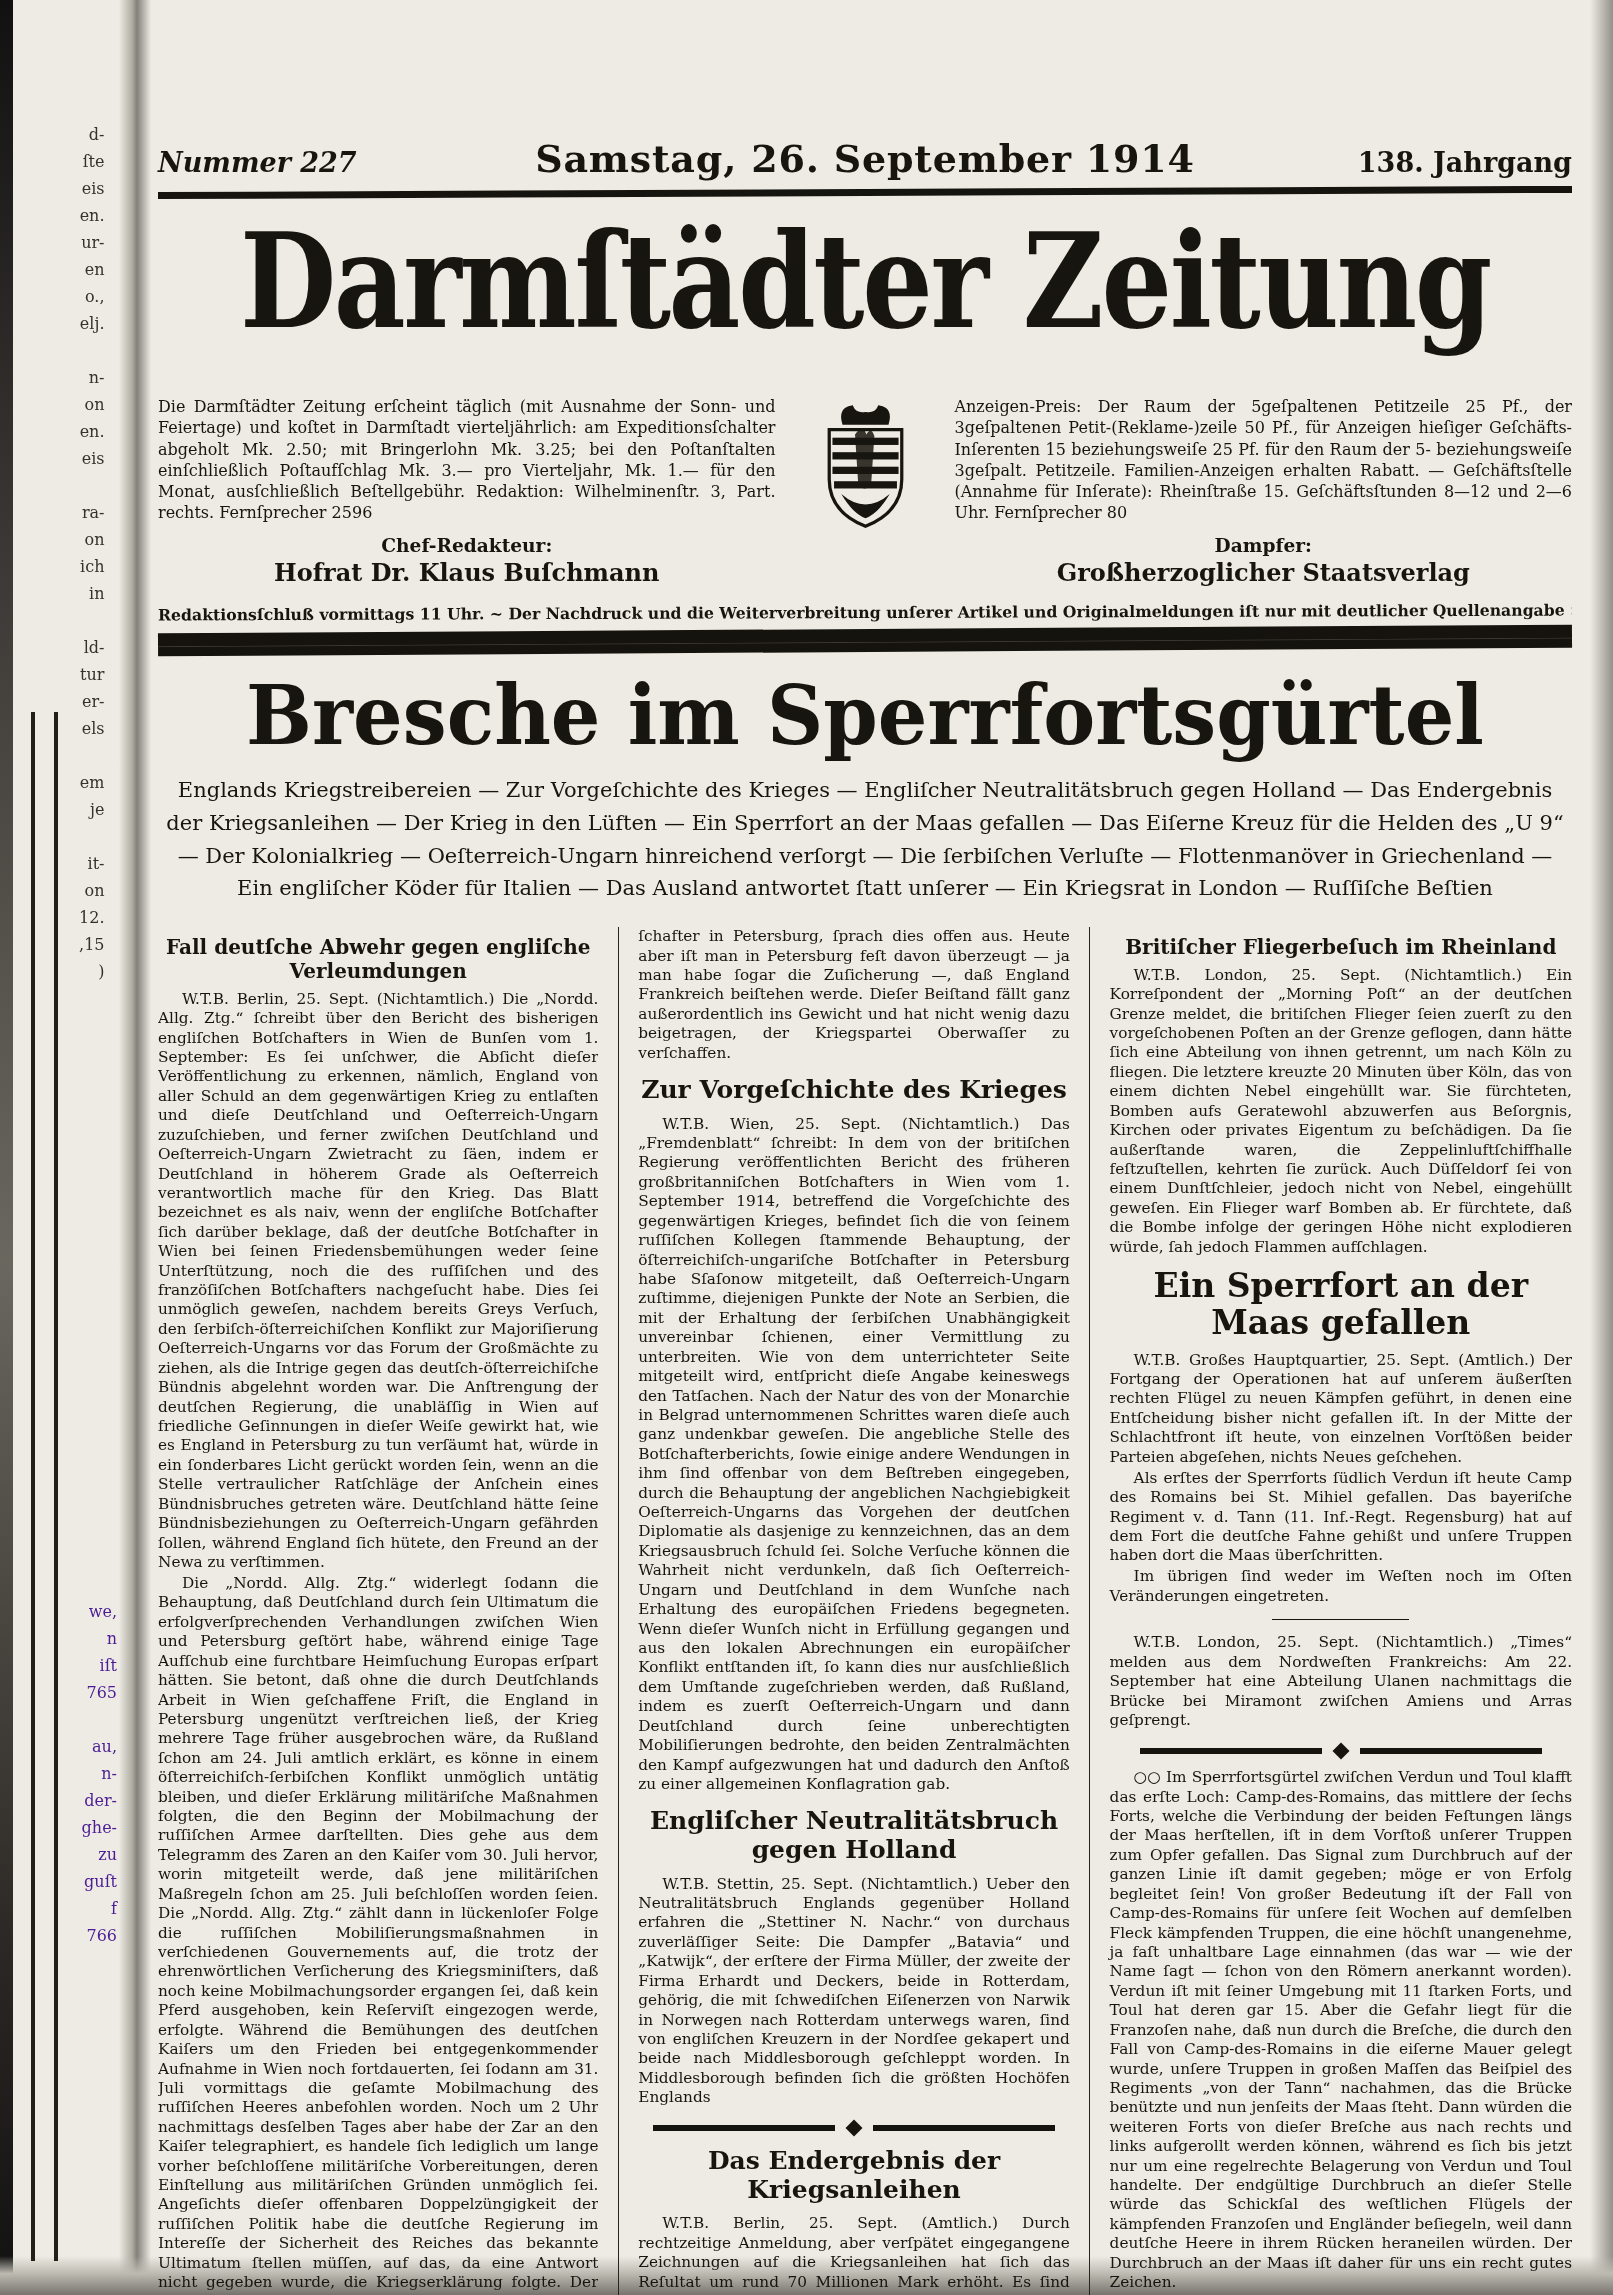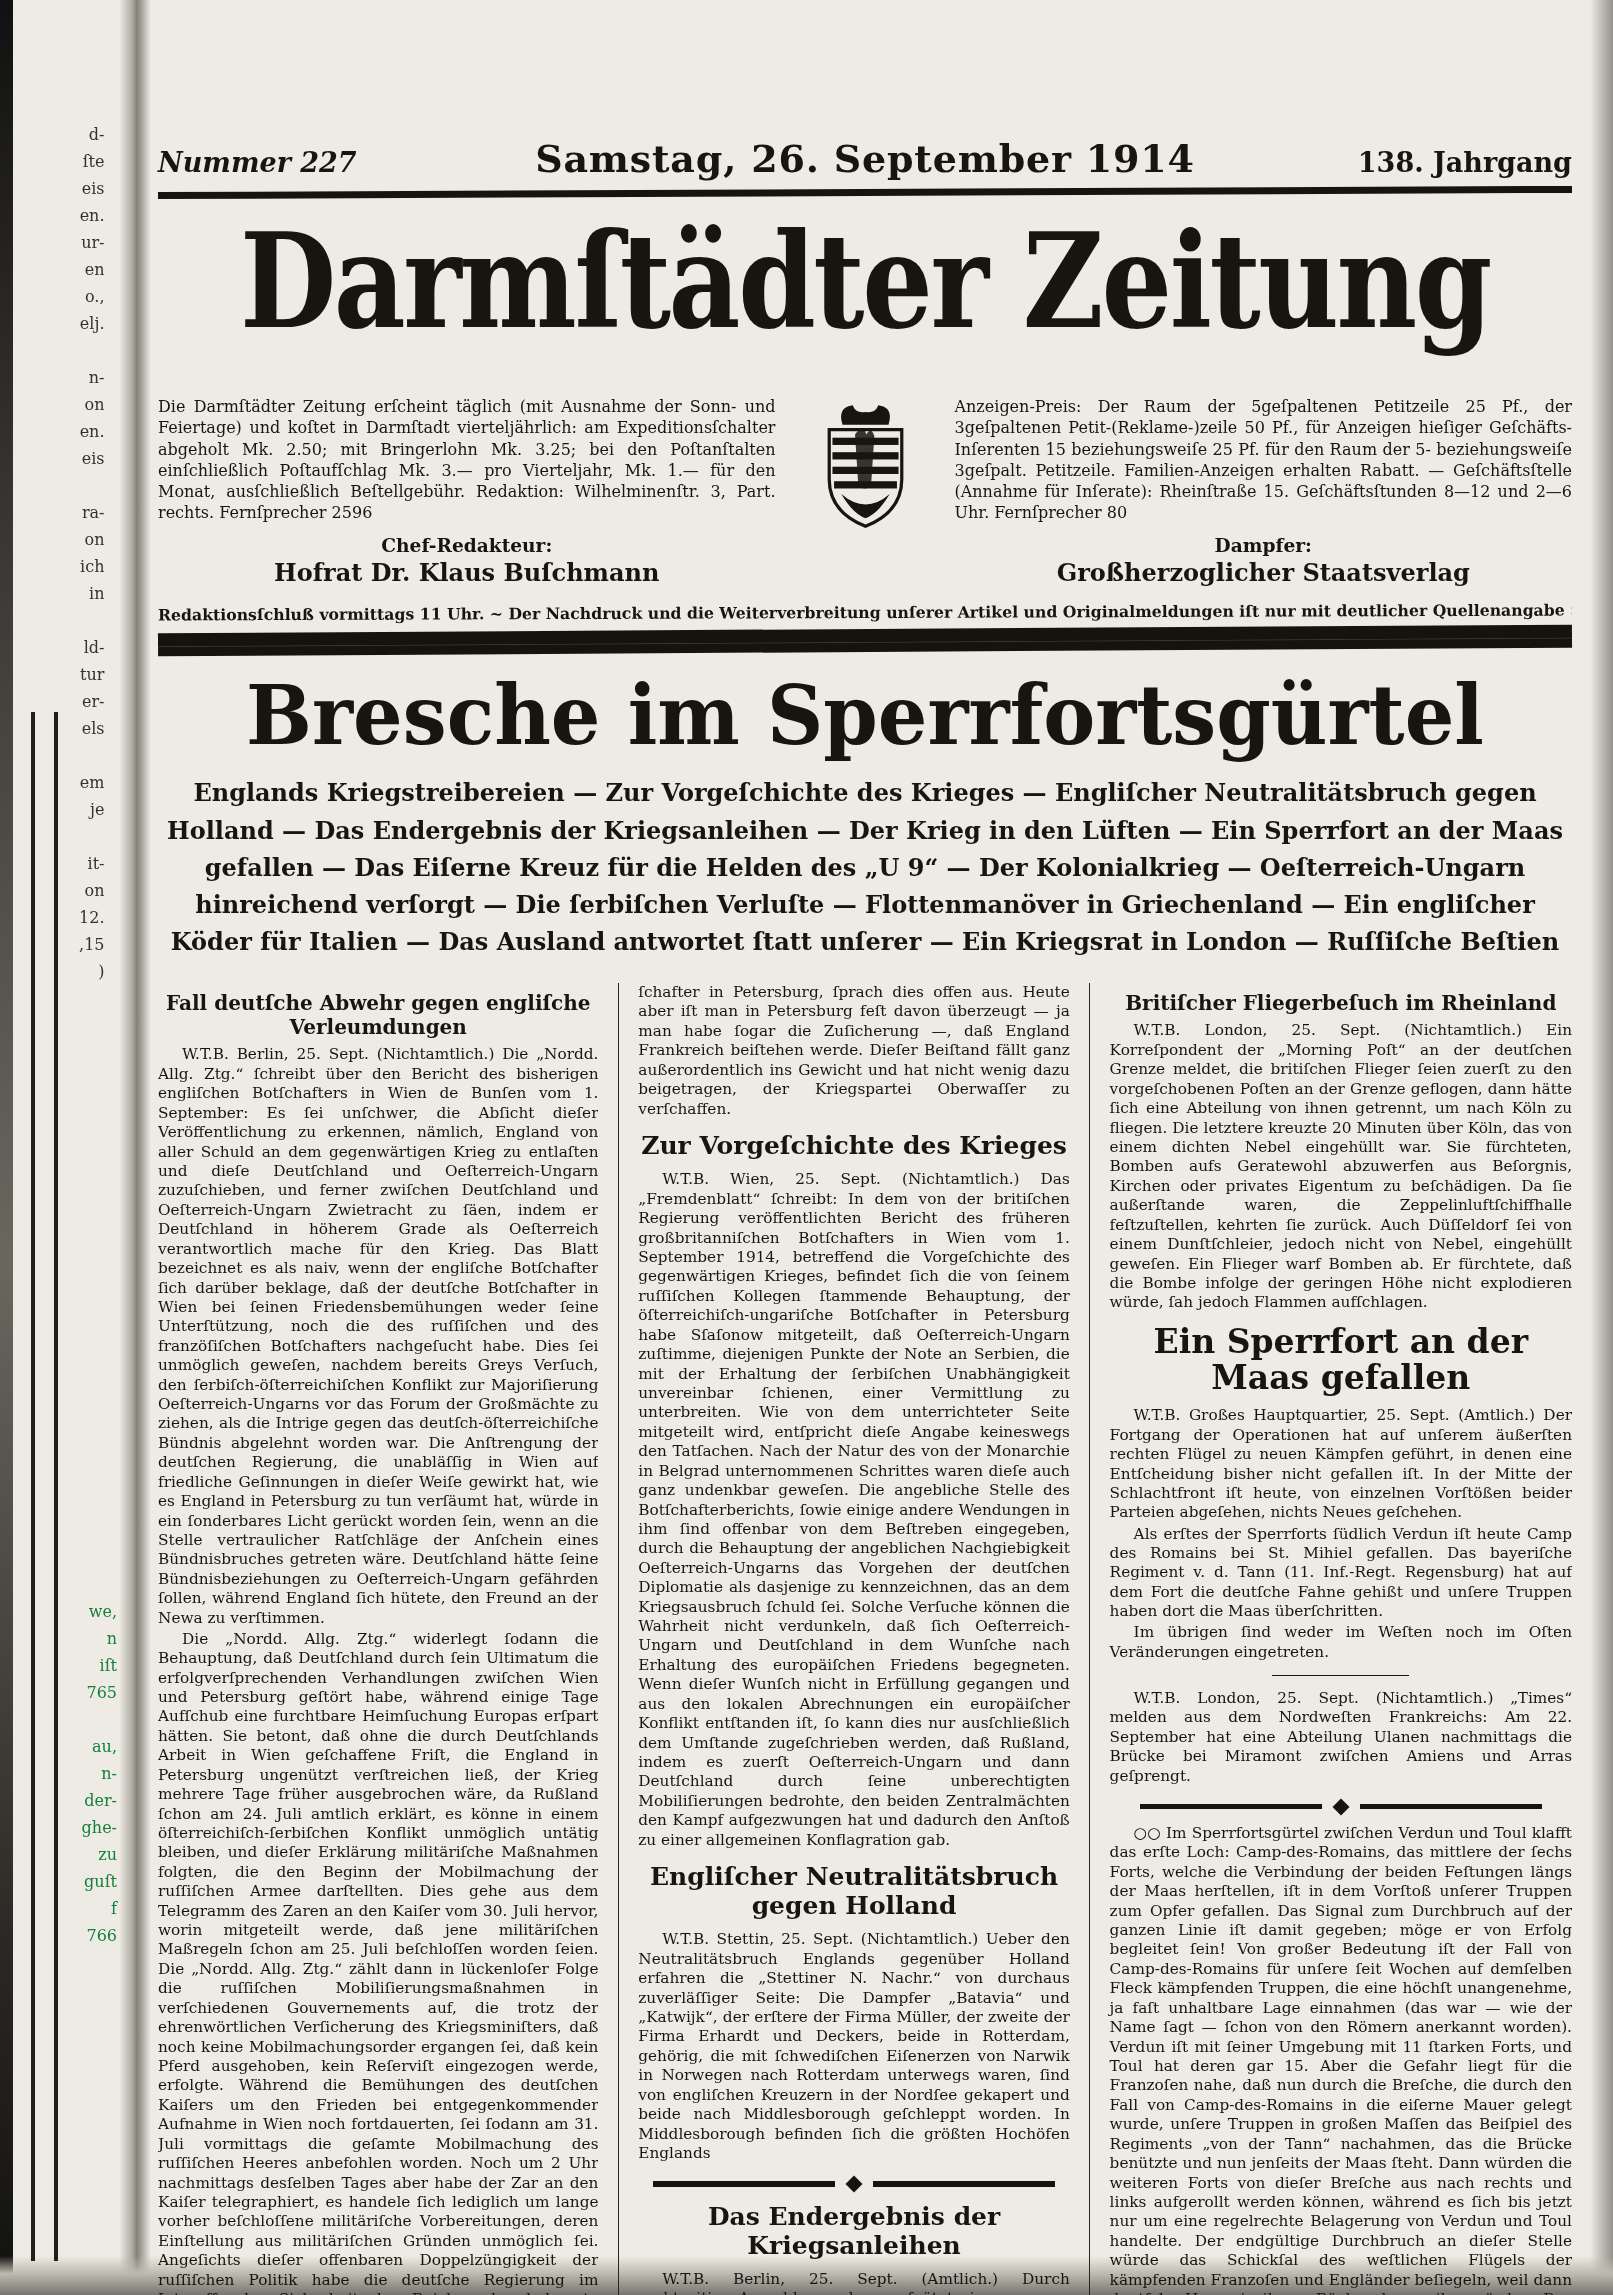--- a/index.html
+++ b/index.html
@@ -43,21 +43,21 @@
   .crest-wrap{display:flex;align-items:flex-start;justify-content:center;padding-top:3.2px;}
 
   
   .notice{margin-top:16px;font-size:15.7px;font-weight:bold;white-space:nowrap;overflow:hidden;transform:rotate(-.2deg);}
   .black-bar{height:22.6px;margin-top:7.3px;transform:rotate(-.35deg);
     background:linear-gradient(180deg,#15130e 0 55%,#3b372e 58%,#15130e 62% 100%);}
 
   
   .headline{margin-top:24px;text-align:center;font-size:78px;font-weight:bold;line-height:1;
     letter-spacing:0;transform:scaleY(1.05);transform-origin:top center;}
-  .deck{margin-top:21px;font-size:24px;font-weight:bold;text-align:center;line-height:1.55;padding:0 4.8px;}
+  .deck{margin-top:21px;font-size:21px;font-weight:normal;text-align:center;line-height:1.55;padding:0 4.8px;}
 
   
   .columns{margin-top:22.6px;display:grid;grid-template-columns:1fr 1.07fr 1.14fr;height:1444px;overflow:hidden;}
   .col{overflow:hidden;hyphens:auto;}
   .col+.col{border-left:1.6px solid #26241e;padding-left:19.4px;margin-left:19.4px;}
   .col-h1{font-size:33px;font-weight:bold;text-align:center;line-height:1.1;margin:11.3px 0 9.7px;}
   .col-h2{font-size:25px;font-weight:bold;text-align:center;line-height:1.15;margin:13px 0 9.7px;}
   .col-h3{font-size:20px;font-weight:bold;text-align:center;line-height:1.2;margin:8px 0 6.5px;}
   .para{font-size:15.3px;line-height:1.27;text-align:justify;margin:0 0 1.6px;text-indent:24px;}
   .para.cont{text-indent:0;}
@@ -100,21 +100,21 @@
 
 em
 je
 
 it-
 on
 12.
 ,15
 )</div>
 <div class="margin-rulebox"></div>
-<div class="margin-frags" style="top:1598px;left:61px;width:56px;color:#15803d">we,
+<div class="margin-frags" style="top:1598px;left:61px;width:56px;color:#4c1d95">we,
 n
 iſt
 765
 
 au,
 n-
 der-
 ghe-
 zu
 guſt

